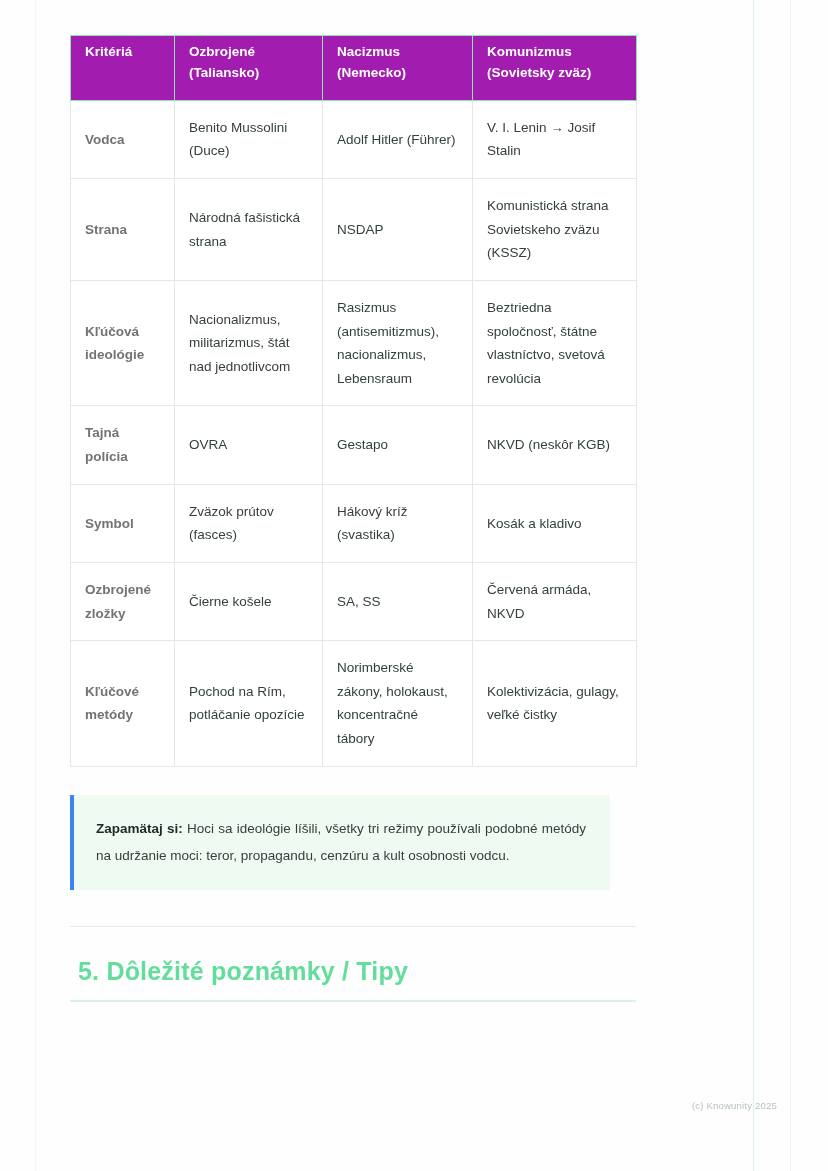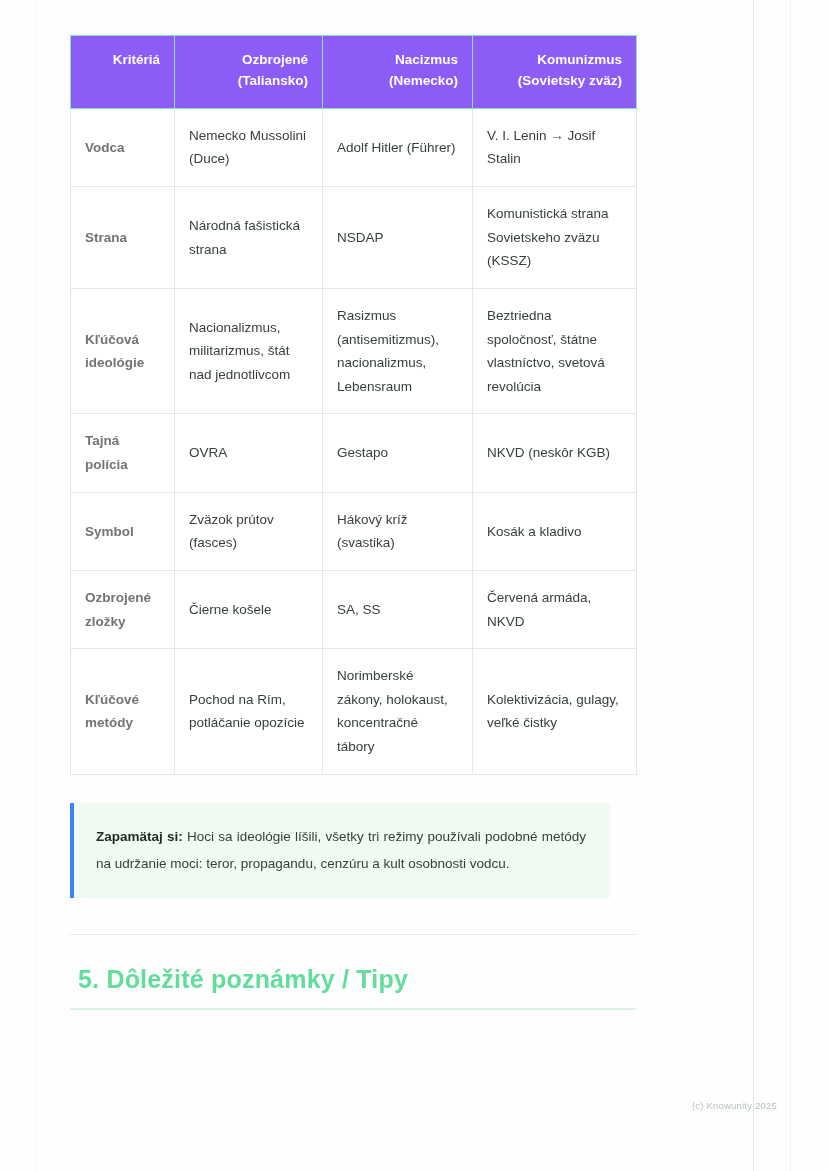--- a/index.html
+++ b/index.html
@@ -41,26 +41,26 @@
   }
 
   
   table.cmp {
     border-collapse: collapse;
     width: 566px;
     margin-top: 35px;
     table-layout: fixed;
   }
   table.cmp th {
-    background: #8b5cf6;
+    background: #a21caf;
     color: #ffffff;
-    text-align: right;
+    text-align: left;
     font-size: 13.5px;
     font-weight: bold;
-    padding: 14px 14px 16px 14px;
+    padding: 6px 14px 16px 14px;
     line-height: 1.55;
     vertical-align: top;
     border: 1px solid #8ce4b2;
   }
   table.cmp td {
     border: 1px solid #e3e8e4;
     padding: 15px 14px;
     font-size: 13.5px;
     line-height: 1.75;
     color: #35403a;
@@ -177,21 +177,21 @@
           </th>
           <th>
             <div>Komunizmus</div>
             <div>(Sovietsky zväz)</div>
           </th>
         </tr>
       </thead>
       <tbody>
         <tr>
           <td class="crit">Vodca</td>
-          <td>Nemecko Mussolini (Duce)</td>
+          <td>Benito Mussolini (Duce)</td>
           <td>Adolf Hitler (Führer)</td>
           <td>V. I. Lenin → Josif Stalin</td>
         </tr>
         <tr>
           <td class="crit">Strana</td>
           <td>Národná fašistická strana</td>
           <td>NSDAP</td>
           <td>Komunistická strana Sovietskeho zväzu (KSSZ)</td>
         </tr>
         <tr>

